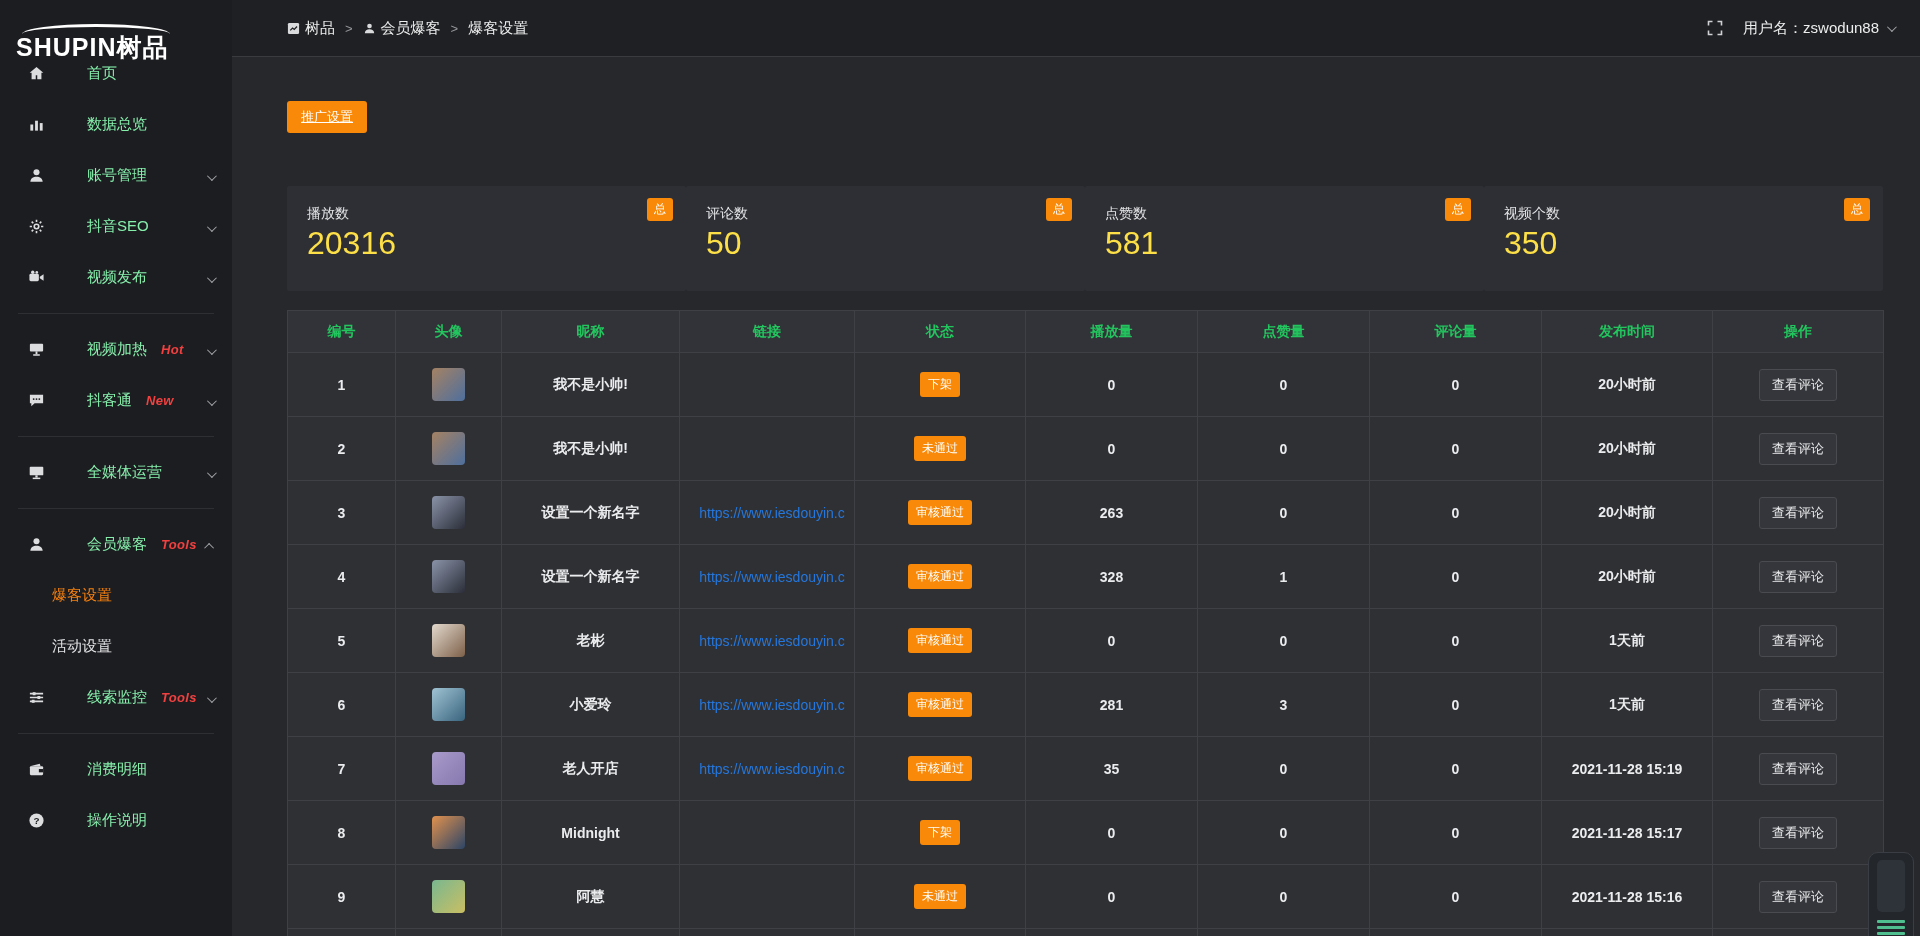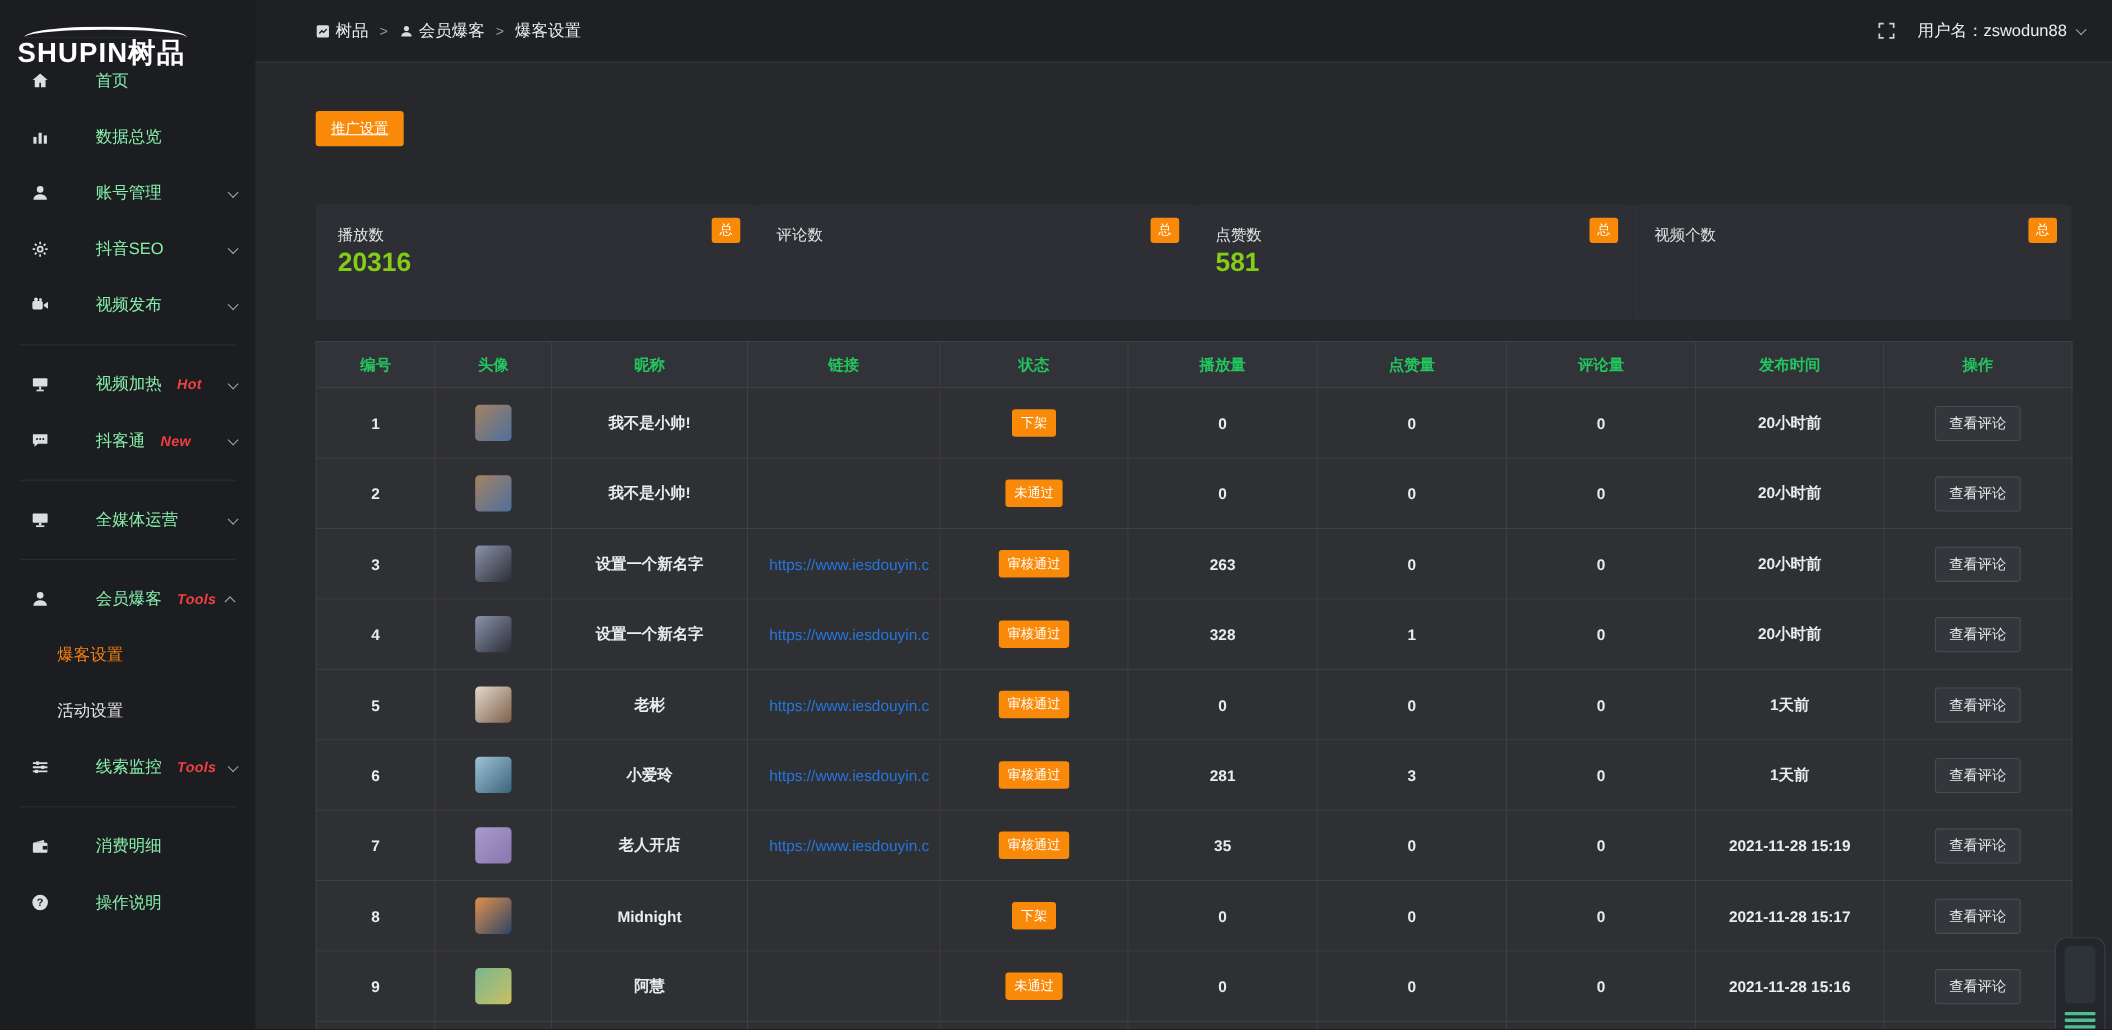--- a/index.html
+++ b/index.html
@@ -44,21 +44,21 @@
   .user-chip .chev { margin-left:8px; }
   
   .content { position:absolute; left:232px; top:57px; right:0; bottom:0; background:#27282c; padding:0 37px 0 55px; overflow:hidden; }
   .promo-btn {
     margin-top:44px; display:inline-block; background:#f98908; color:#fff; border:none;
     font-size:13px; padding:7px 14px; border-radius:3px; cursor:pointer; font-family:inherit;text-decoration:underline;
   }
   .stats { margin-top:53px; display:grid; grid-template-columns:repeat(4,1fr); }
   .stat-card { position:relative; background:#2e2f34; height:105px; padding:19px 20px; border-radius:2px; }
   .stat-label { font-size:14px; color:#e3e4e6; }
-  .stat-value { font-size:24px; font-weight:700; color:#84cc16; margin-top:3px; line-height:1.1; }
+  .stat-value { font-size:32px; font-weight:400; color:#fde047; margin-top:3px; line-height:1.1; }
   .stat-badge {
     position:absolute; top:12px; right:13px; background:#f98908; color:#fff;
     font-size:12px; padding:3px 7px; border-radius:3px;
   }
   
   .grid-table { margin-top:19px; width:1596px; border-collapse:collapse; table-layout:fixed; }
   .grid-table th {
     height:42px; background:#323338; border:1px solid #3f4045; font-size:14px;
     font-weight:700; color:#22c55e; text-align:center;
   }
@@ -289,29 +289,31 @@
     <button class="promo-btn">推广设置</button>
 
     <section class="stats" id="stats">
         <div class="stat-card">
           <div class="stat-label">播放数</div>
           <div class="stat-value">20316</div>
           <span class="stat-badge">总</span>
         </div>
         <div class="stat-card">
           <div class="stat-label">评论数</div>
+          <div class="stat-value">50</div>
           <span class="stat-badge">总</span>
         </div>
         <div class="stat-card">
           <div class="stat-label">点赞数</div>
           <div class="stat-value">581</div>
           <span class="stat-badge">总</span>
         </div>
         <div class="stat-card">
           <div class="stat-label">视频个数</div>
+          <div class="stat-value">350</div>
           <span class="stat-badge">总</span>
         </div>
       </section>
 
     <table class="grid-table">
       <colgroup>
         <col style="width:108px">
           <col style="width:106px">
           <col style="width:178px">
           <col style="width:175px">

